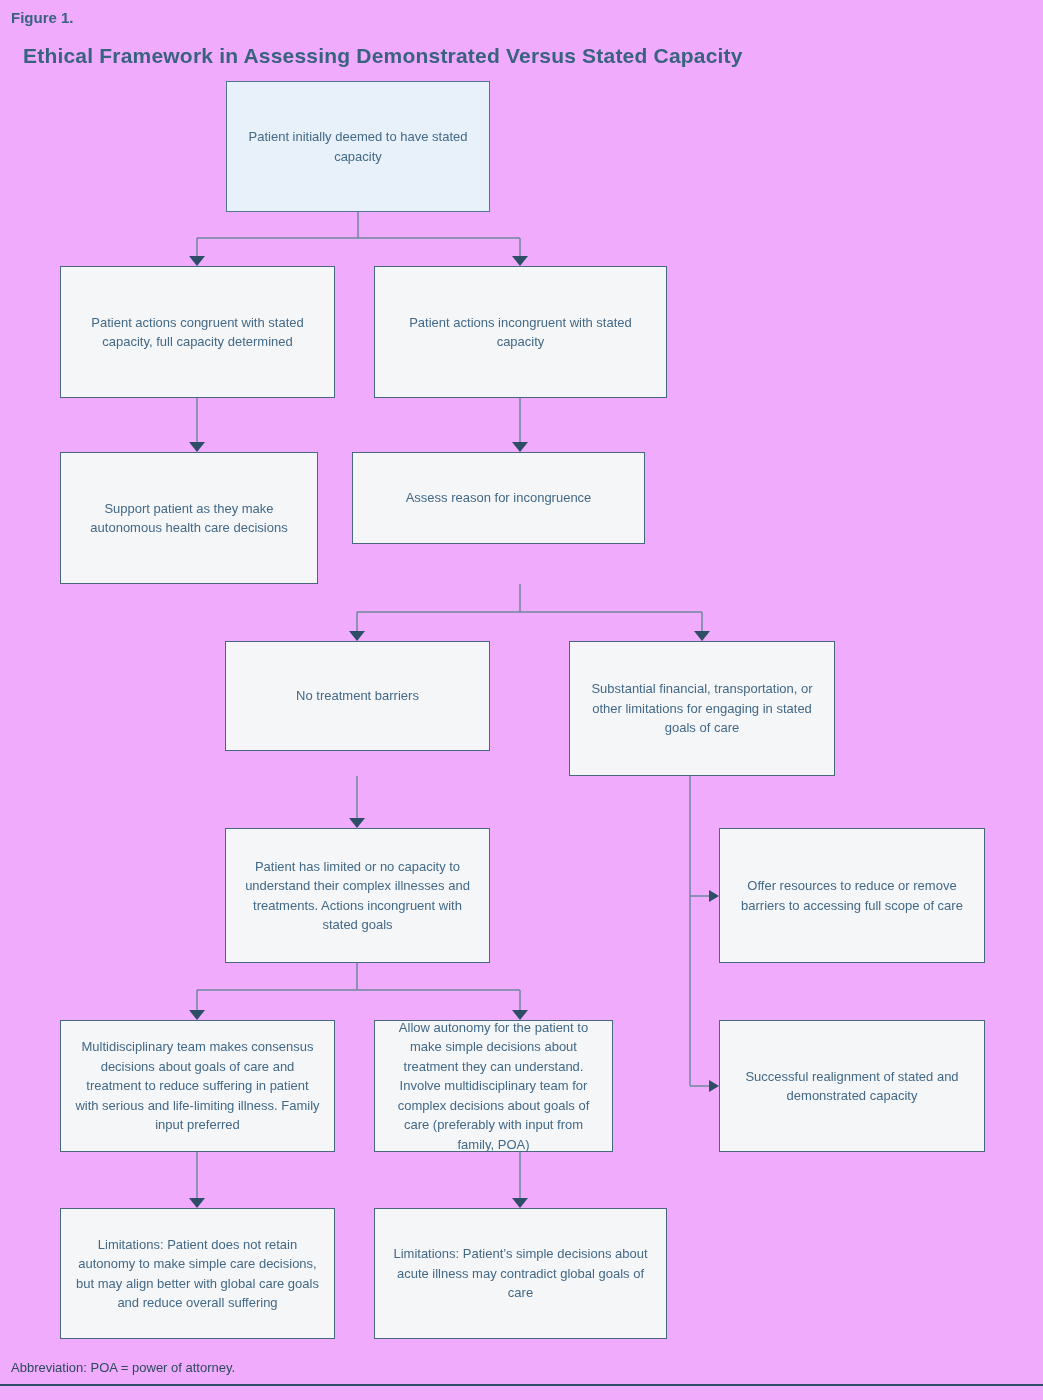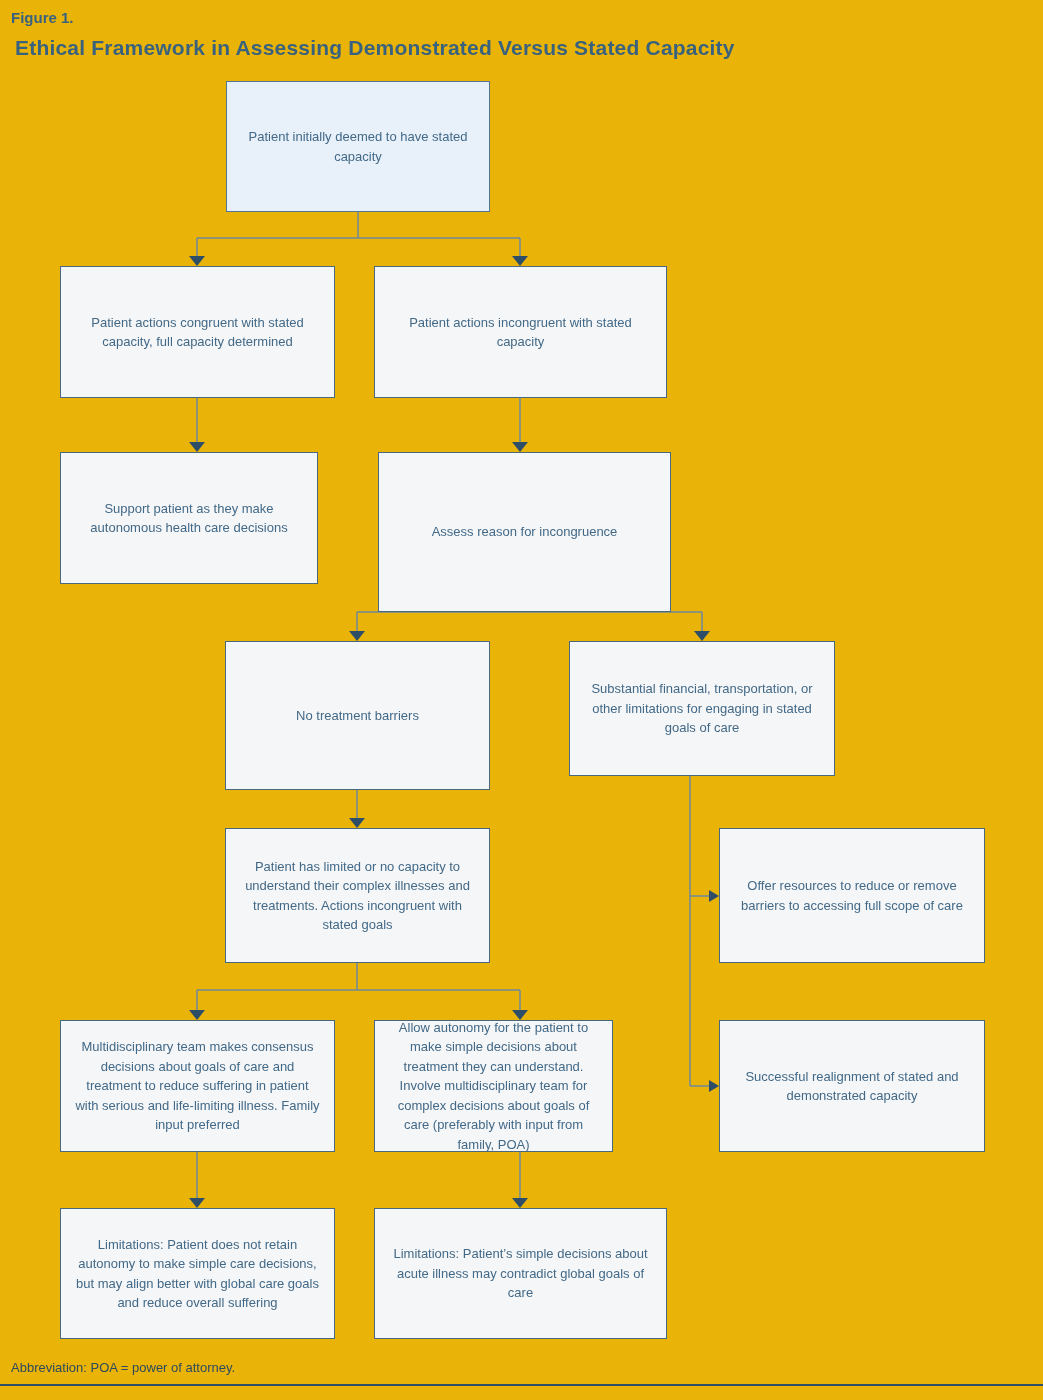--- a/index.html
+++ b/index.html
@@ -1,36 +1,36 @@
 <!DOCTYPE html>
 <html><head>
 <meta charset="utf-8">
 <style>
   html, body { margin: 0; padding: 0; background: #ffffff; }
   body { font-family: "Liberation Sans", sans-serif; }
   .page {
     position: relative;
     width: 1043px;
     height: 1400px;
-    background: #eab308;
+    background: #f0abfc;
     overflow: hidden;
   }
   .fig-label {
     position: absolute;
     left: 11px;
     top: 9px;
     font-size: 15px;
     font-weight: bold;
     color: #39627f;
   }
   .fig-title {
     position: absolute;
     left: 11px;
     top: 32px;
-    margin: 4px;
+    margin: 12px;
     font-size: 21px;
     font-weight: bold;
     color: #39627f;
     letter-spacing: 0.2px;
   }
   .connectors {
     position: absolute;
     left: 0;
     top: 0;
   }
@@ -107,23 +107,23 @@
   </svg>
 
   <div class="node start" style="left:226px; top:81px; width:264px; height:131px">Patient initially deemed to have stated capacity</div>
 
   <div class="node" style="left:60px; top:266px; width:275px; height:132px">Patient actions congruent with stated capacity, full capacity determined</div>
 
   <div class="node" style="left:374px; top:266px; width:293px; height:132px">Patient actions incongruent with stated capacity</div>
 
   <div class="node" style="left:60px; top:452px; width:258px; height:132px">Support patient as they make autonomous health care decisions</div>
 
-  <div class="node" style="left:378px; top:452px; width:293px; height:160px">Assess reason for incongruence</div>
+  <div class="node" style="left:352px; top:452px; width:293px; height:92px">Assess reason for incongruence</div>
 
-  <div class="node" style="left:225px; top:641px; width:265px; height:149px">No treatment barriers</div>
+  <div class="node" style="left:225px; top:641px; width:265px; height:110px">No treatment barriers</div>
 
   <div class="node" style="left:225px; top:828px; width:265px; height:135px">Patient has limited or no capacity to understand their complex illnesses and treatments. Actions incongruent with stated goals</div>
 
   <div class="node" style="left:569px; top:641px; width:266px; height:135px">Substantial financial, transportation, or other limitations for engaging in stated goals of care</div>
 
   <div class="node" style="left:719px; top:828px; width:266px; height:135px">Offer resources to reduce or remove barriers to accessing full scope of care</div>
 
   <div class="node" style="left:60px; top:1020px; width:275px; height:132px">Multidisciplinary team makes consensus decisions about goals of care and treatment to reduce suffering in patient with serious and life-limiting illness. Family input preferred</div>
 
   <div class="node" style="left:374px; top:1020px; width:239px; height:132px">Allow autonomy for the patient to make simple decisions about treatment they can understand. Involve multidisciplinary team for complex decisions about goals of care (preferably with input from family, POA)</div>

